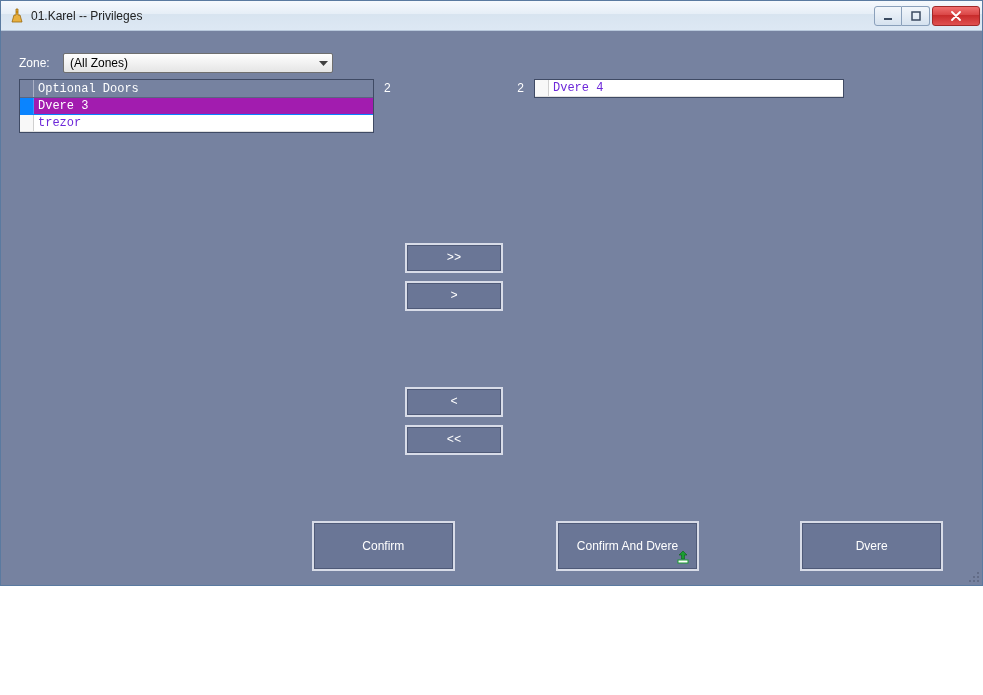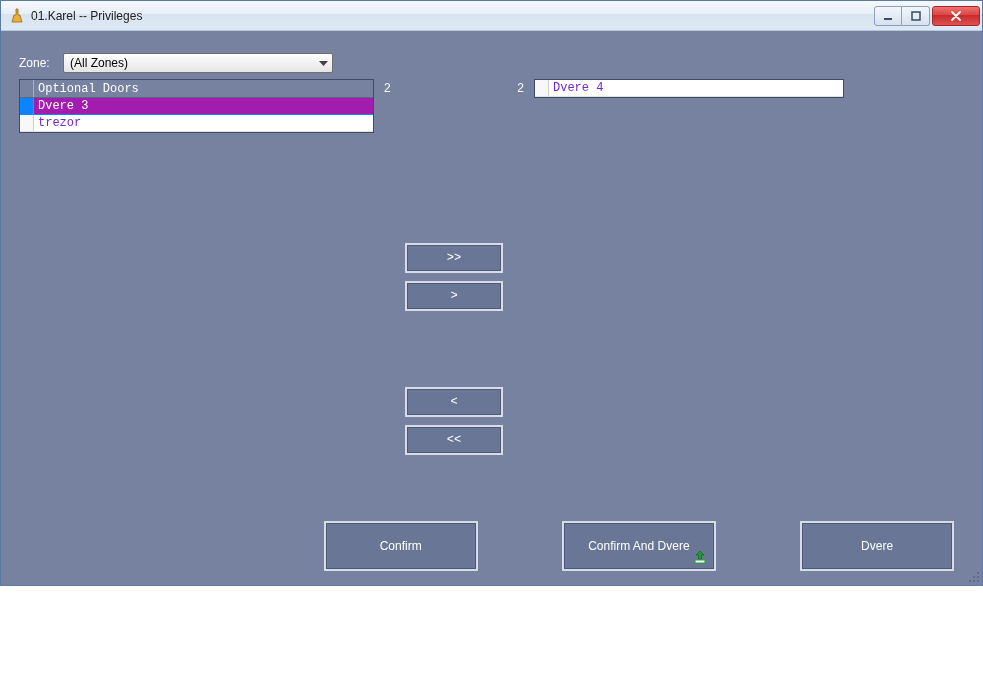--- a/index.html
+++ b/index.html
@@ -198,21 +198,21 @@
     }
     .move-btn {
       width: 98px;
       height: 30px;
       font-family: "Courier New", monospace;
     }
 
     .bottom-row {
       display: flex;
       padding: 4px 18px 14px 18px;
-      gap: 0;
+      gap: 12px;
       align-items: flex-start;
     }
     .bottom-spacer-left { width: 312px; }
     .bottom-btn {
       width: 158px;
       height: 50px;
       font-family: "Segoe UI", Tahoma, sans-serif;
       font-size: 12px;
     }
     .upload-icon {

